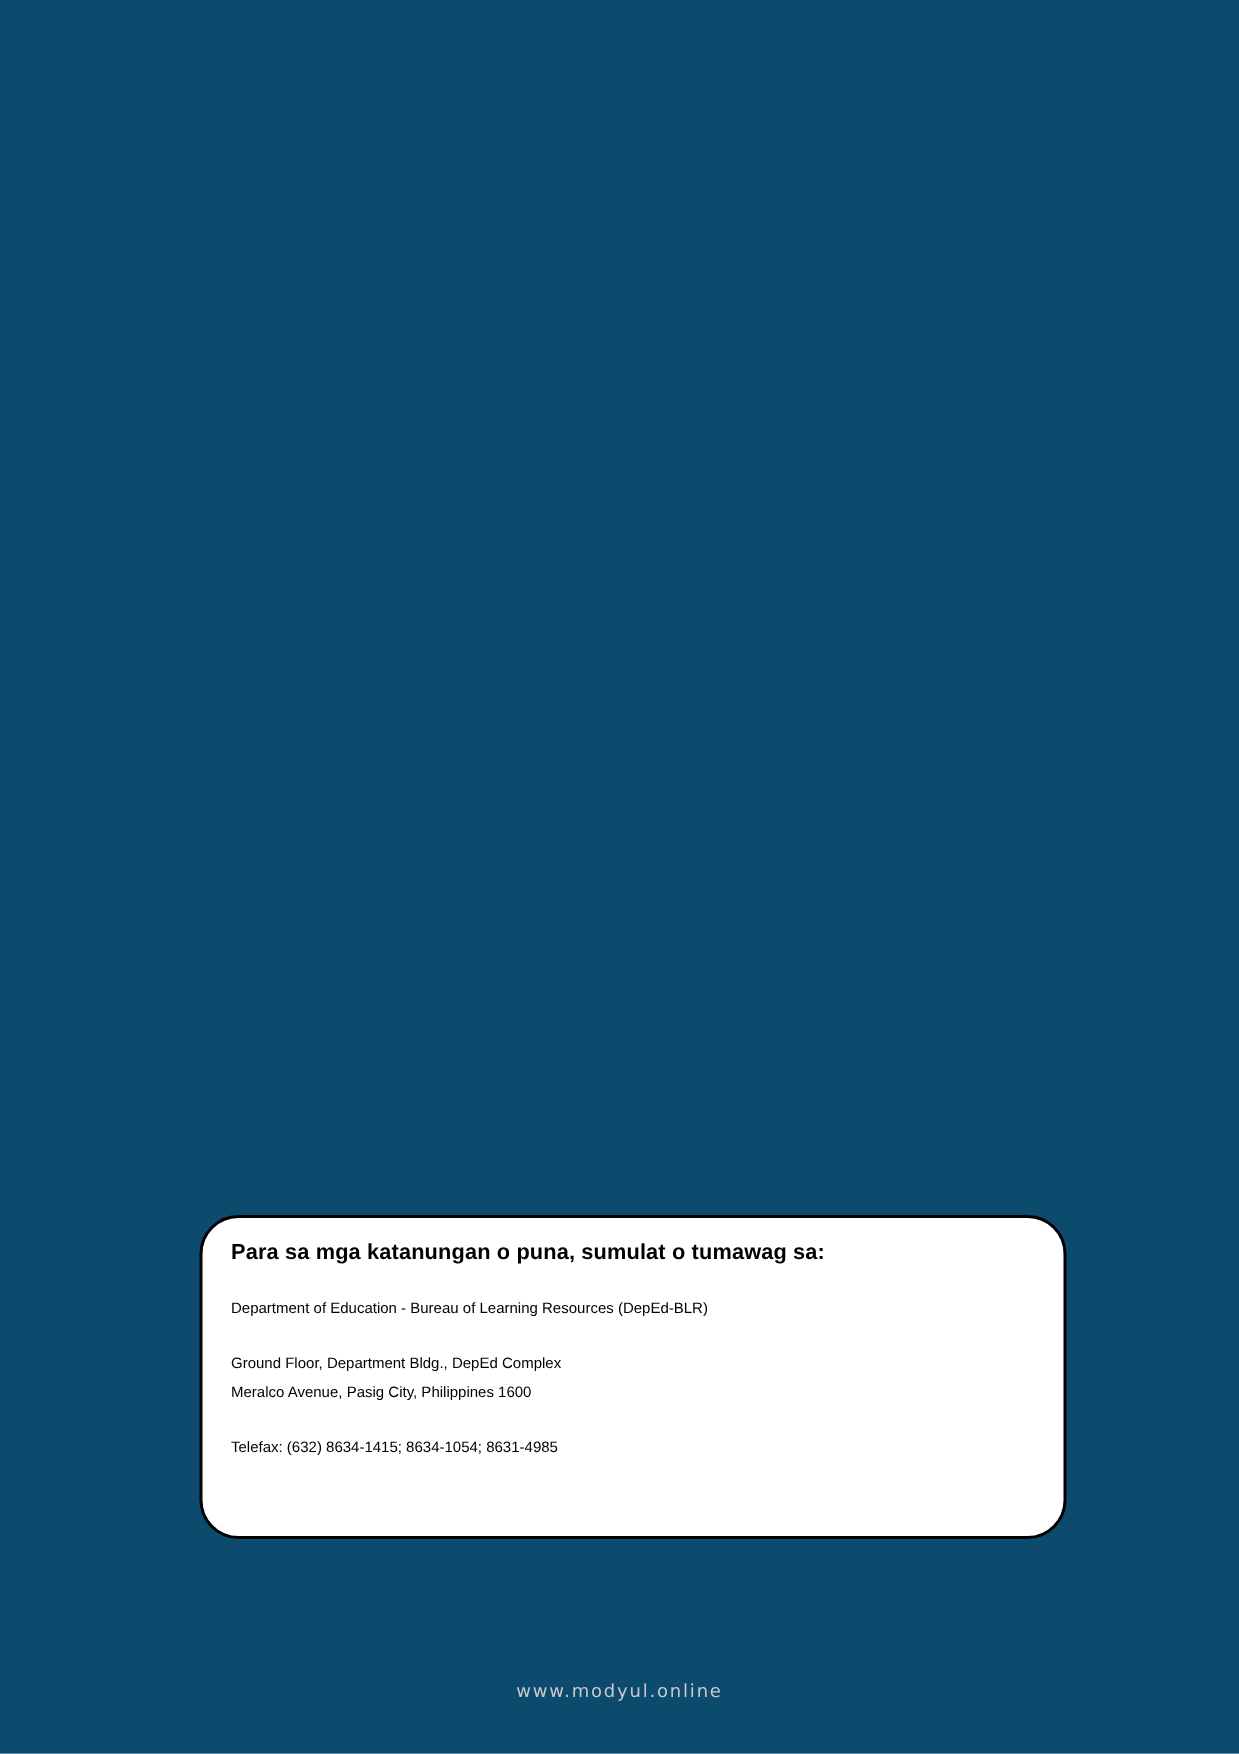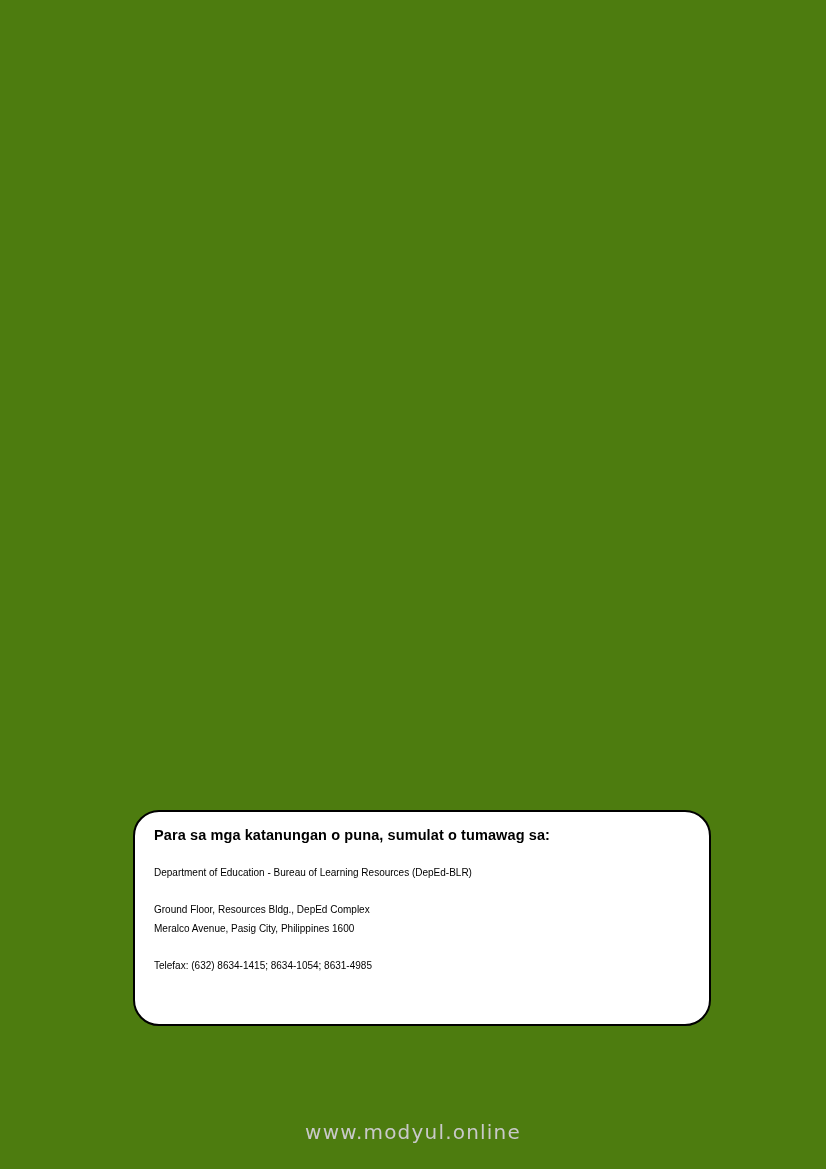--- a/index.html
+++ b/index.html
@@ -15,21 +15,21 @@
     color: #000000;
     overflow: hidden;
   }
 
   .page {
     position: absolute;
     left: 0;
     top: 0;
     width: 826px;
     height: 1169px;
-    background: #4d7c0f;
+    background: #0c4a6e;
   }
 
   .contact-box {
     position: absolute;
     left: 133px;
     top: 810px;
     width: 578px;
     height: 216px;
     box-sizing: border-box;
     border: 2px solid #000000;
@@ -60,21 +60,21 @@
   }
 
   .gap-lg { height: 18px; }
 
   .watermark {
     position: absolute;
     left: 0;
     top: 1120px;
     width: 826px;
     text-align: center;
-    font-size: 20px;
+    font-size: 12px;
     letter-spacing: 1.2px;
     color: #c9c9c9;
     font-family: "DejaVu Sans", sans-serif;
   }
 </style>
 </head>
 <body>
 
 <div class="page">
 
@@ -82,21 +82,21 @@
     <div class="contact-inner">
 
       <div class="contact-title">Para sa mga katanungan o puna, sumulat o tumawag sa:</div>
 
       <div class="gap-lg"></div>
 
       <div class="contact-line">Department of Education - Bureau of Learning Resources (DepEd-BLR)</div>
 
       <div class="gap-lg"></div>
 
-      <div class="contact-line">Ground Floor, Resources Bldg., DepEd Complex</div>
+      <div class="contact-line">Ground Floor, Department Bldg., DepEd Complex</div>
 
       <div class="contact-line">Meralco Avenue, Pasig City, Philippines 1600</div>
 
       <div class="gap-lg"></div>
 
       <div class="contact-line">Telefax: (632) 8634-1415; 8634-1054; 8631-4985</div>
 
       <div class="gap-lg"></div>
 
 

